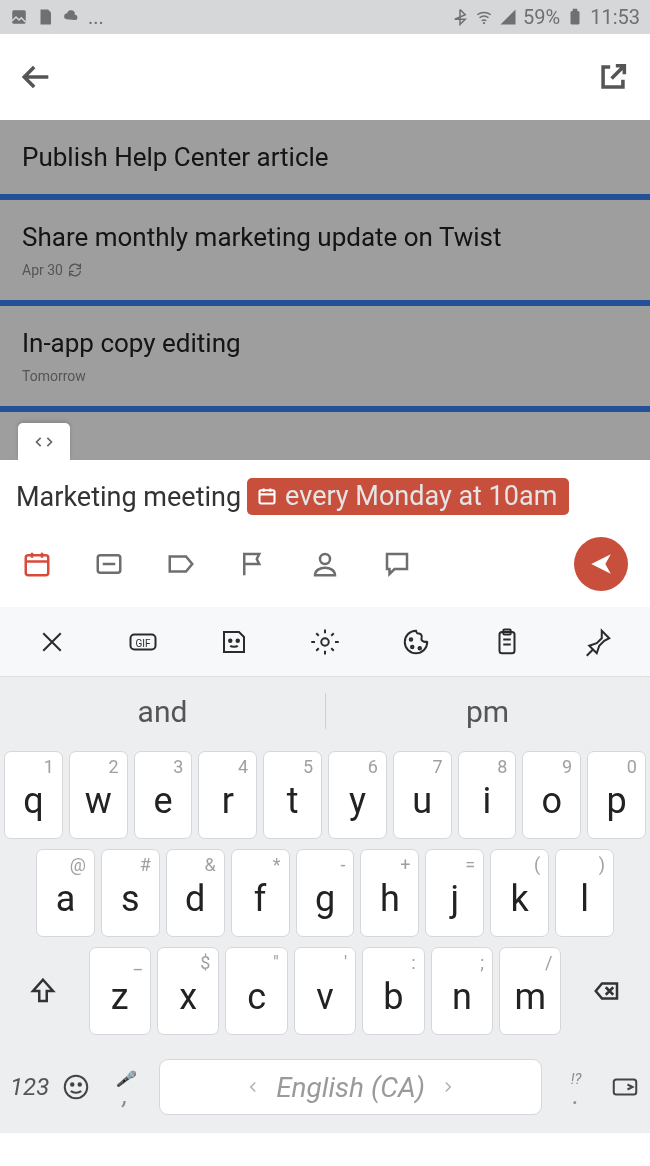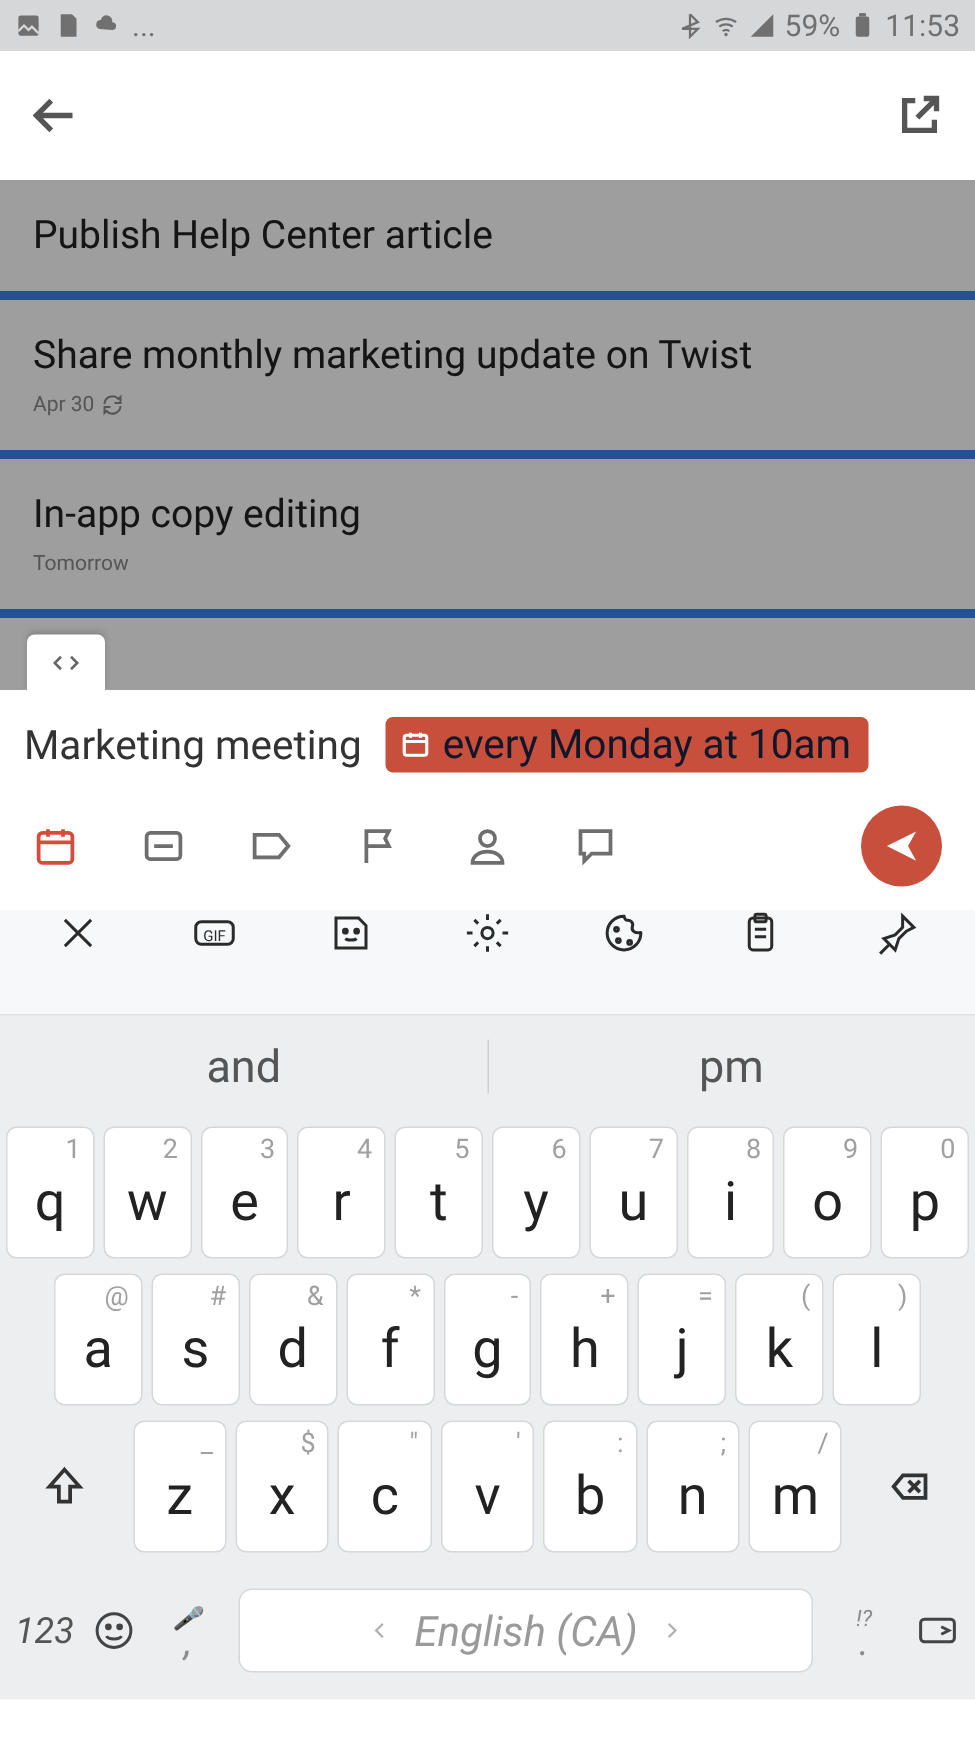--- a/index.html
+++ b/index.html
@@ -13,30 +13,30 @@
   .dimmed { position:relative; }
   .task-list { background:#ffffff; }
   .dim-overlay { position:absolute; inset:0; background:rgba(0,0,0,0.38); }
   .task { padding:22px 22px; border-bottom:6px solid #3b82f6; }
   .task-title { font-size:26px; color:#222; }
   .task-meta { font-size:14px; color:#8a8a8a; margin-top:10px; display:flex; align-items:center; gap:4px; }
   .recur-ico { width:16px; height:16px; stroke:#8a8a8a; fill:none; stroke-width:2; }
   .cursor-tab { position:absolute; left:18px; bottom:-1px; width:52px; height:38px; background:#fff; border-radius:5px 5px 0 0; display:flex; align-items:center; justify-content:center; box-shadow:0 -2px 4px rgba(0,0,0,0.15); }
   .cursor-tab svg { width:20px; height:14px; stroke:#666; fill:none; stroke-width:2; }
   .compose { background:#fff; }
-  .compose-text { padding:18px 4px 8px 16px; font-size:27px; color:#333; display:flex; align-items:center; flex-wrap:wrap; gap:16px; }
-  .chip { display:inline-flex; align-items:center; gap:8px; background:#c94f3d; color:#0f172a; padding:2px 12px 3px 10px; border-radius:5px; font-size:27px; }
+  .compose-text { padding:18px 4px 8px 16px; font-size:27px; color:#333; display:flex; align-items:center; flex-wrap:wrap; gap:6px; }
+  .chip { display:inline-flex; align-items:center; gap:8px; background:#c94f3d; color:#e5e5e5; padding:2px 12px 3px 10px; border-radius:5px; font-size:27px; }
   .chip svg { width:20px; height:20px; stroke:#fff; fill:none; stroke-width:2.5; }
   .compose-toolbar { display:flex; align-items:center; padding:14px 22px 16px 22px; gap:42px; }
   .ctb-ico { width:30px; height:30px; stroke:#6e6e6e; fill:none; stroke-width:2; }
   .ctb-ico.active { stroke:#d84b3a; }
   .send-btn { margin-left:auto; width:54px; height:54px; border-radius:50%; background:#c94f3d; display:flex; align-items:center; justify-content:center; }
   .send-btn svg { width:26px; height:26px; fill:#fff; }
   .kb { background:#eceef0; }
-  .kb-toolbar { height:70px; display:flex; justify-content:space-around; padding:0 6px; border-bottom:1px solid #e0e0e0; background:#f7f8f9; }
+  .kb-toolbar { height:70px; display:flex; align-items:center; justify-content:space-around; padding:0 6px; border-bottom:1px solid #e0e0e0; background:#f7f8f9; }
   .kb-tico { width:30px; height:30px; stroke:#2b2b2b; fill:none; stroke-width:1.6; }
   .suggestions { height:68px; display:flex; }
   .sug { flex:1; display:flex; align-items:center; justify-content:center; font-size:30px; color:#555; position:relative; }
   .sug + .sug::before { content:""; position:absolute; left:0; top:16px; bottom:16px; width:1px; background:#d0d0d0; }
   .kb-rows { padding:6px 4px 2px 4px; }
   .kb-row { display:flex; gap:6px; justify-content:center; margin-bottom:10px; }
   .key { background:#fff; border:1px solid #d5d7da; border-radius:7px; height:88px; display:flex; flex-direction:column; align-items:center; justify-content:center; position:relative; }
   .key .alt { position:absolute; top:4px; right:8px; font-size:18px; color:#a0a0a0; }
   .key .main { font-size:36px; color:#222; margin-top:12px; }
   .r1 .key { flex:1; min-width:0; }

